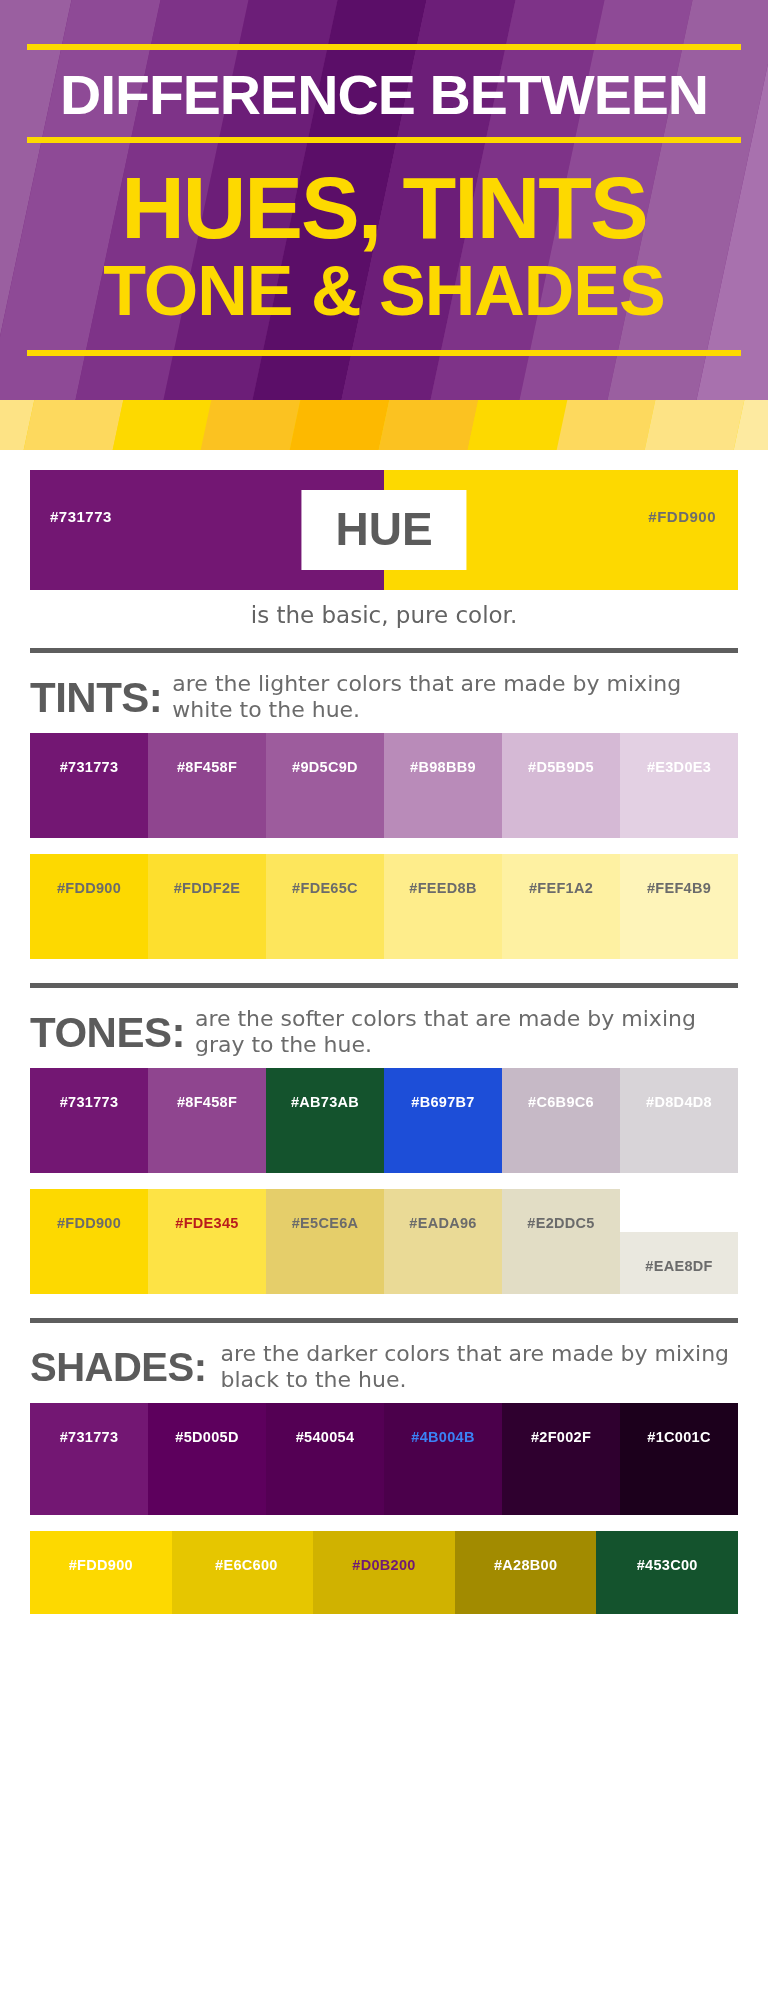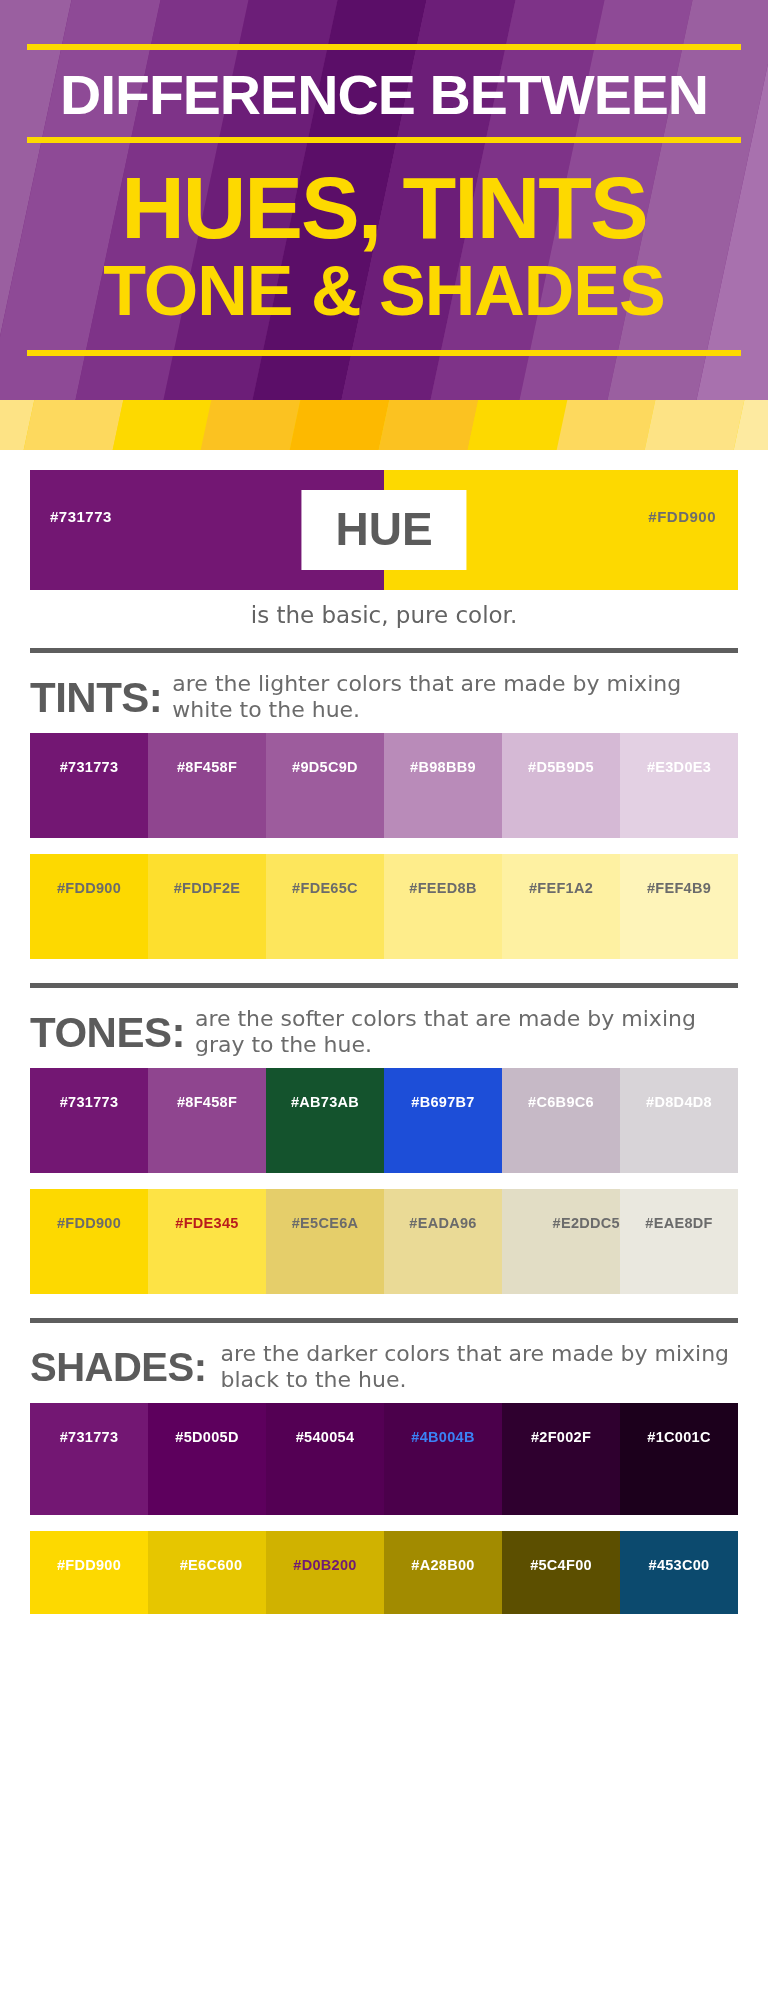--- a/index.html
+++ b/index.html
@@ -340,23 +340,23 @@
             <div class="swatch" style="background: rgb(253, 227, 69);">
               <span style="color: #b91c1c;">#FDE345</span>
             </div>
             <div class="swatch" style="background: rgb(229, 206, 106);">
               <span style="color: rgb(107, 107, 107);">#E5CE6A</span>
             </div>
             <div class="swatch" style="background: rgb(234, 218, 150);">
               <span style="color: rgb(107, 107, 107);">#EADA96</span>
             </div>
             <div class="swatch" style="background: rgb(226, 221, 197);">
-              <span style="color: rgb(107, 107, 107); text-align: right;">#E2DDC5</span>
-            </div>
-            <div class="swatch" style="background: rgb(234, 232, 223);">
+              <span style="color: rgb(107, 107, 107);">#E2DDC5</span>
+            </div>
+            <div class="swatch" style="background: rgb(234, 232, 223); margin-top: 43px;">
               <span style="color: rgb(107, 107, 107);">#EAE8DF</span>
             </div>
           </div>
           <div class="sec-gap"></div>
         </div>
         <div>
           <div class="divider"></div>
           <div class="sec-head shades">
             <div class="sec-title">SHADES:</div>
             <div class="sec-desc">are the darker colors that are made by mixing black to the hue.</div>
@@ -388,24 +388,21 @@
             </div>
             <div class="swatch" style="background: rgb(230, 198, 0);">
               <span style="color: rgb(255, 255, 255); margin-left: 8px;">#E6C600</span>
             </div>
             <div class="swatch" style="background: rgb(208, 178, 0);">
               <span style="color: #701a75;">#D0B200</span>
             </div>
             <div class="swatch" style="background: rgb(162, 139, 0);">
               <span style="color: rgb(255, 255, 255);">#A28B00</span>
             </div>
-            <div class="swatch" style="background: rgb(92, 79, 0);">
-              <span style="color: rgb(255, 255, 255);">#5C4F00</span>
-            </div>
-            <div class="swatch" style="background: #0c4a6e;">
+            <div class="swatch" style="background: #14532d;">
               <span style="color: rgb(255, 255, 255);">#453C00</span>
             </div>
           </div>
           <div class="sec-gap"></div>
         </div>
       </div>
 
     <div class="footer">
       <div class="logo">
         <svg viewBox="0 0 120 78" width="104" height="68">

